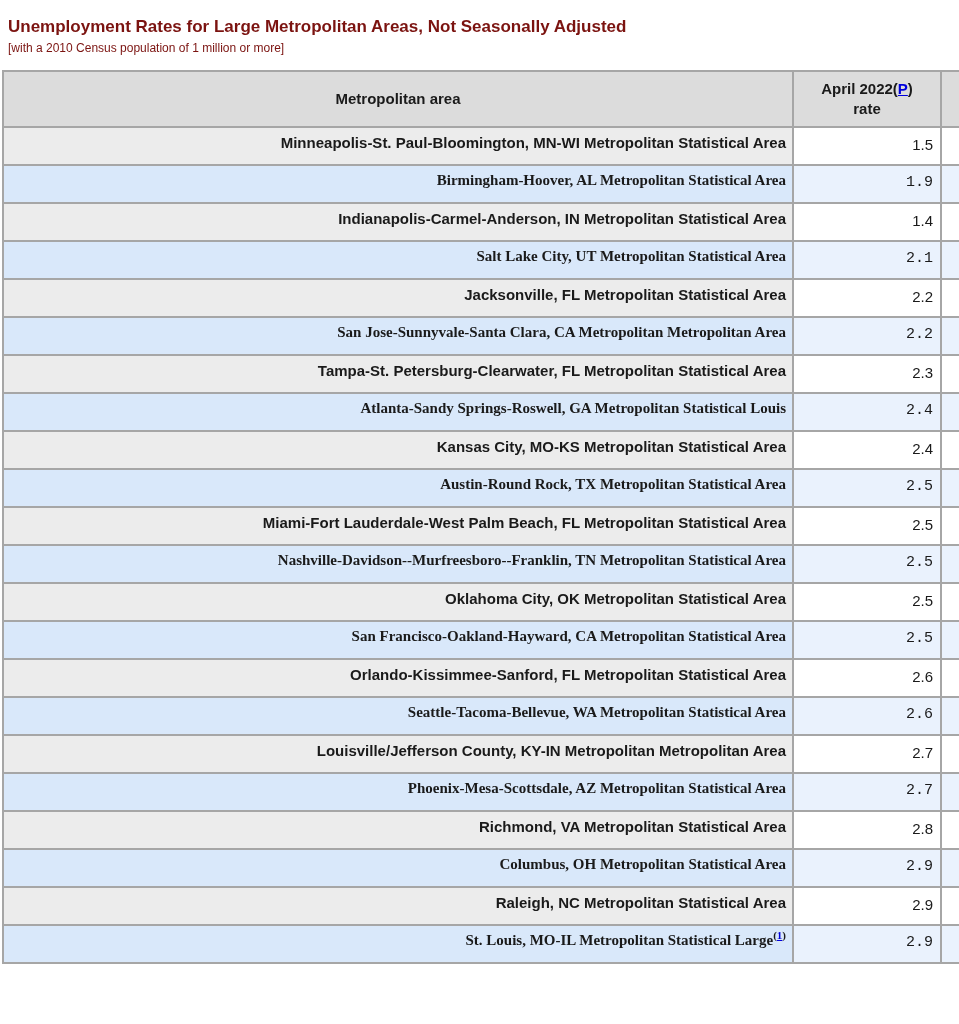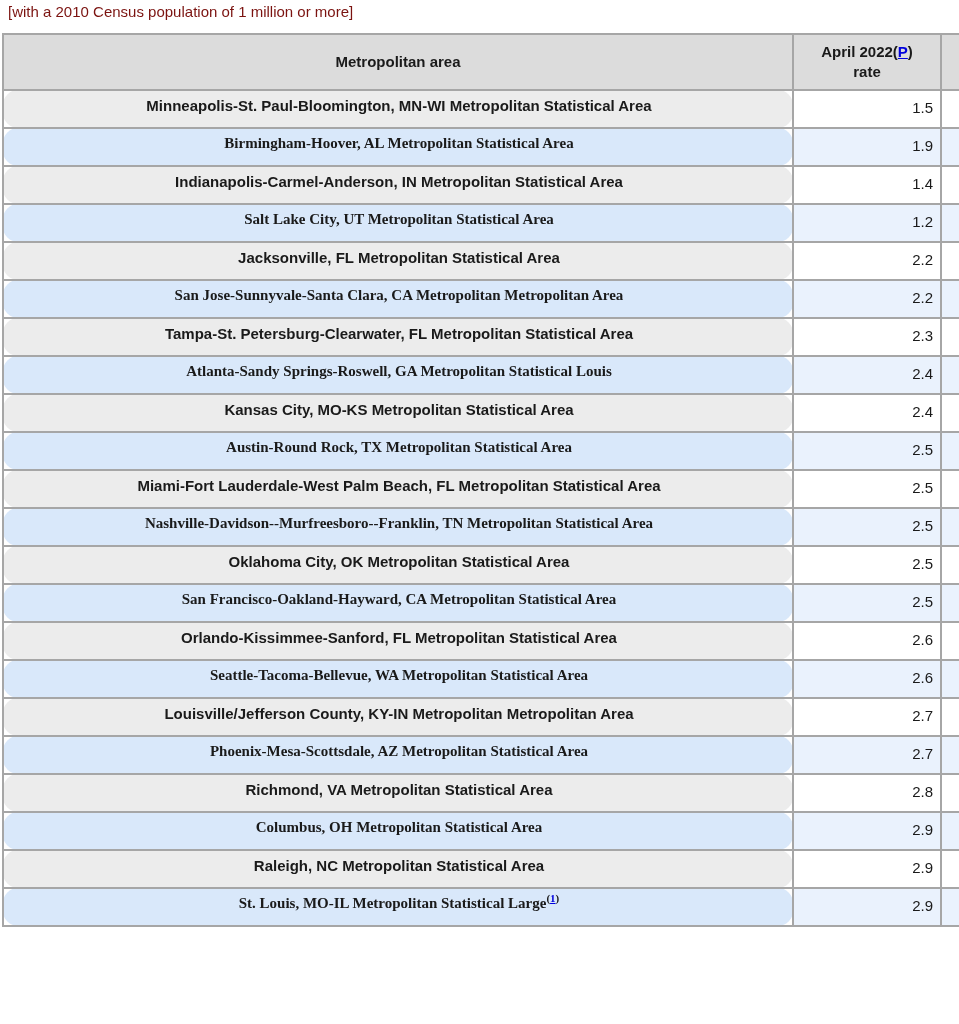--- a/index.html
+++ b/index.html
@@ -21,21 +21,21 @@
   }
   .table-title {
     margin: 16px 0 0 8px;
     font-size: 17px;
     font-weight: 700;
     color: #7b1310;
     line-height: 21px;
   }
   .table-note {
     margin: 2px 0 12px 8px;
-    font-size: 15px;
+    font-size: 12px;
     font-weight: 400;
     color: #7b1310;
     line-height: 19px;
   }
   table.data {
     border-collapse: collapse;
     table-layout: fixed;
     width: 1100px;           
     margin-left: 2px;
     font-size: 15px;
@@ -56,54 +56,54 @@
     padding: 7px 4px;
     line-height: 20px;
     height: 55px;
   }
   tbody td {
     height: 38px;
     vertical-align: middle;
   }
   td.metro {
     font-weight: 700;
-    text-align: center;
+    text-align: right;
     padding: 0 6px 7px 8px;
-    border-radius: 15px;
   }
   td.rate {
     font-weight: 400;
     text-align: right;
     padding: 0 7px 4px 4px;
   }
   td.next { padding: 0; }
   tr.odd  td.metro { background: #ececec; }
   tr.odd  td.rate,
   tr.odd  td.next  { background: #ffffff; }
   tr.even td.metro { background: #d9e8fa; font-family: Liberation Serif, serif; }
   tr.even td.rate,
-  tr.even td.next  { background: #eaf2fd; }
+  tr.even td.next  { background: #eaf2fd; font-family: Liberation Mono, monospace; }
   a.link {
     color: #0000dd;
     font-weight: 700;
     text-decoration: underline;
   }
   sup.fnote {
     font-size: 11px;
     line-height: 0;
     vertical-align: super;
     font-weight: 700;
   }
 </style>
 </head>
 <body>
 
 <div class="page">
 
 
+  <h2 class="table-title">Unemployment Rates for Large Metropolitan Areas, Not Seasonally Adjusted</h2>
 
   <div class="table-note">[with a 2010 Census population of 1 million or more]</div>
 
   <table class="data">
     <colgroup>
       <col class="col-metro">
       <col class="col-rate">
       <col class="col-next">
     </colgroup>
     <thead>
@@ -124,21 +124,21 @@
     <td class="rate">1.9</td>
     <td class="next"></td>
   </tr>
         <tr class="odd">
     <td class="metro"><span>Indianapolis-Carmel-Anderson, IN Metropolitan Statistical Area</span></td>
     <td class="rate">1.4</td>
     <td class="next"></td>
   </tr>
         <tr class="even">
     <td class="metro"><span>Salt Lake City, UT Metropolitan Statistical Area</span></td>
-    <td class="rate">1.2</td>
+    <td class="rate">2.1</td>
     <td class="next"></td>
   </tr>
         <tr class="odd">
     <td class="metro"><span>Jacksonville, FL Metropolitan Statistical Area</span></td>
     <td class="rate">2.2</td>
     <td class="next"></td>
   </tr>
         <tr class="even">
     <td class="metro"><span>San Jose-Sunnyvale-Santa Clara, CA Metropolitan Metropolitan Area</span></td>
     <td class="rate">2.2</td>

